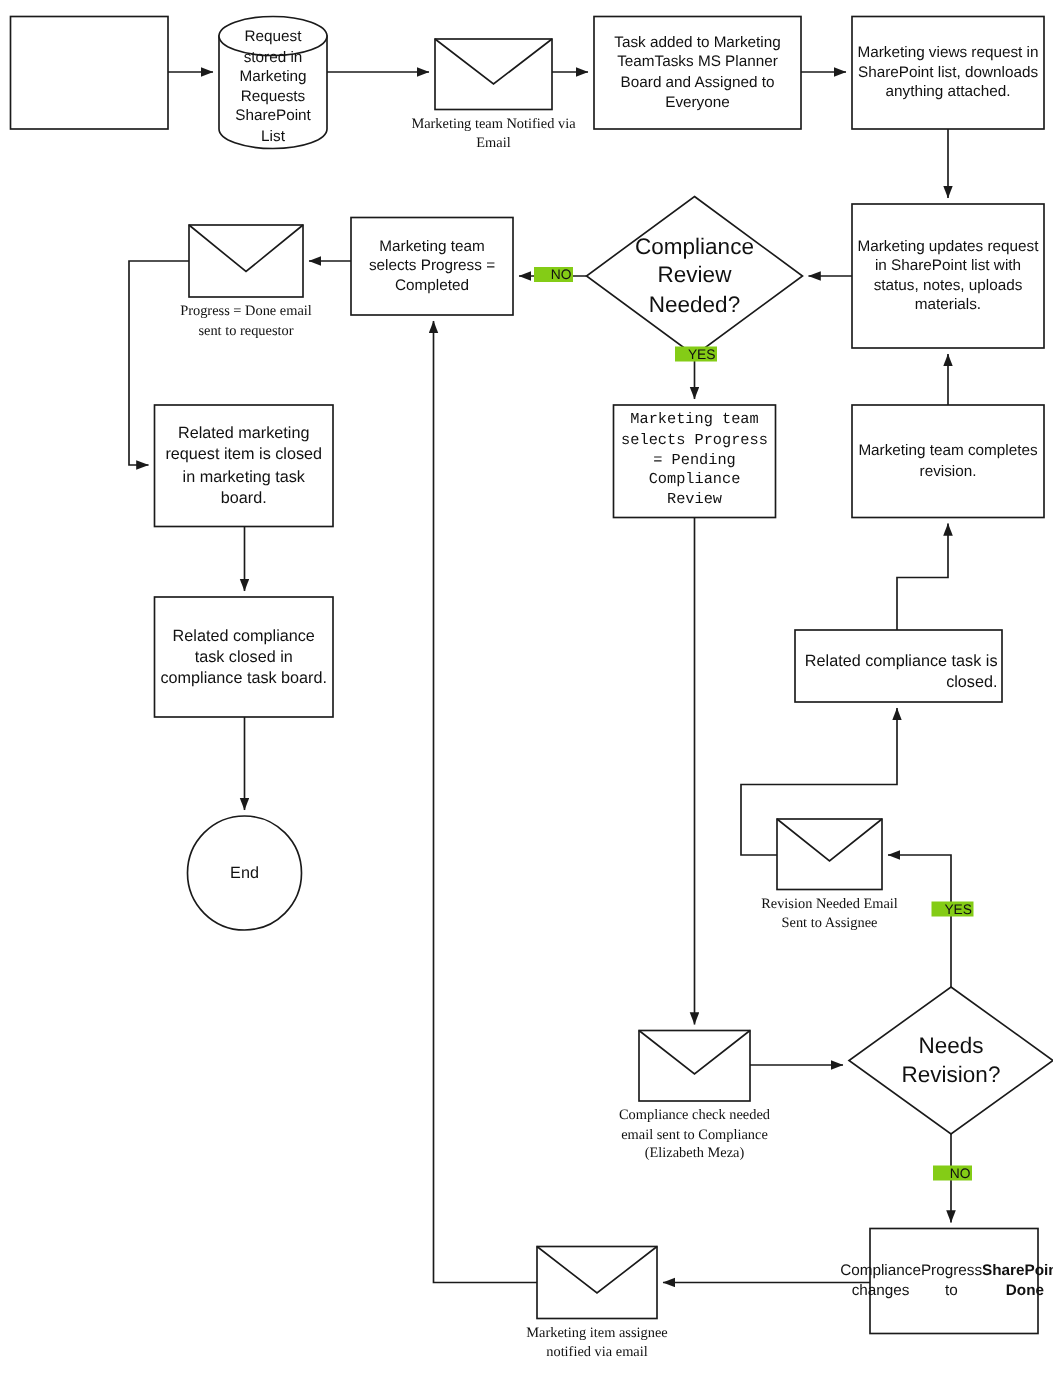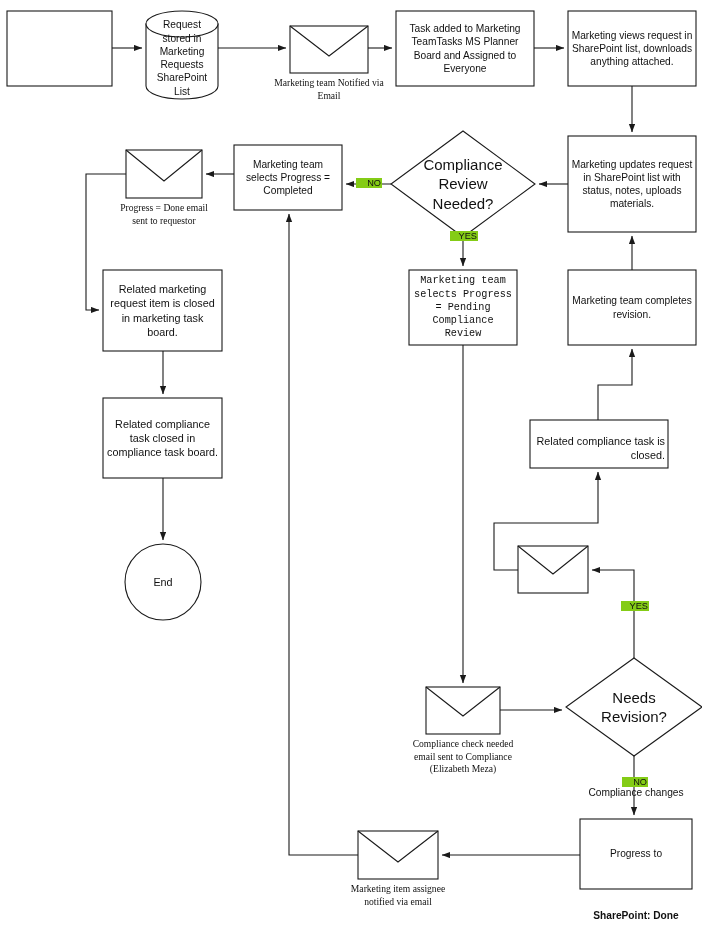--- a/index.html
+++ b/index.html
@@ -150,26 +150,27 @@
   <div class="nodetext" style="left:106px;top:400px;width:113px;height:76px;font-size:10.8px;">Related compliance task closed in compliance task board.</div>
 
   <div class="nodetext" style="left:133px;top:567px;width:60px;height:30px;font-size:10.8px;">End</div>
 
   <div class="nodetext" style="left:412px;top:272px;width:102px;height:71px;font-family:Liberation Mono, monospace;">Marketing team selects Progress = Pending Compliance Review</div>
 
   <div class="nodetext" style="left:571px;top:272px;width:122px;height:71px;">Marketing team completes revision.</div>
 
   <div class="nodetext" style="left:533px;top:422px;width:132px;height:52px;font-size:10.8px;text-align:right;">Related compliance task is closed.</div>
 
+  <div class="caption" style="left:498px;top:597px;width:110px;">Revision Needed Email Sent to Assignee</div>
 
   <div class="caption" style="left:408px;top:738px;width:110px;">Compliance check needed email sent to Compliance (Elizabeth Meza)</div>
 
   <div class="nodetext dbox" style="left:578px;top:694px;width:112px;height:26px;">Needs Revision?</div>
 
-  <div class="nodetext" style="left:583px;top:821px;width:106px;height:66px;flex-direction:column;gap:48px;">
+  <div class="nodetext" style="left:583px;top:821px;width:106px;height:66px;">
     <span>Compliance changes</span>
     <span>Progress to</span>
     <span class="bold">SharePoint: Done</span>
   </div>
 
   <div class="caption" style="left:343px;top:883px;width:110px;">Marketing item assignee notified via email</div>
 
   <div class="edgelabel" style="left:356px;top:178px;width:24px;">NO</div>
   <div class="edgelabel" style="left:450px;top:231px;width:26px;">YES</div>
   <div class="edgelabel" style="left:621px;top:601px;width:26px;">YES</div>

